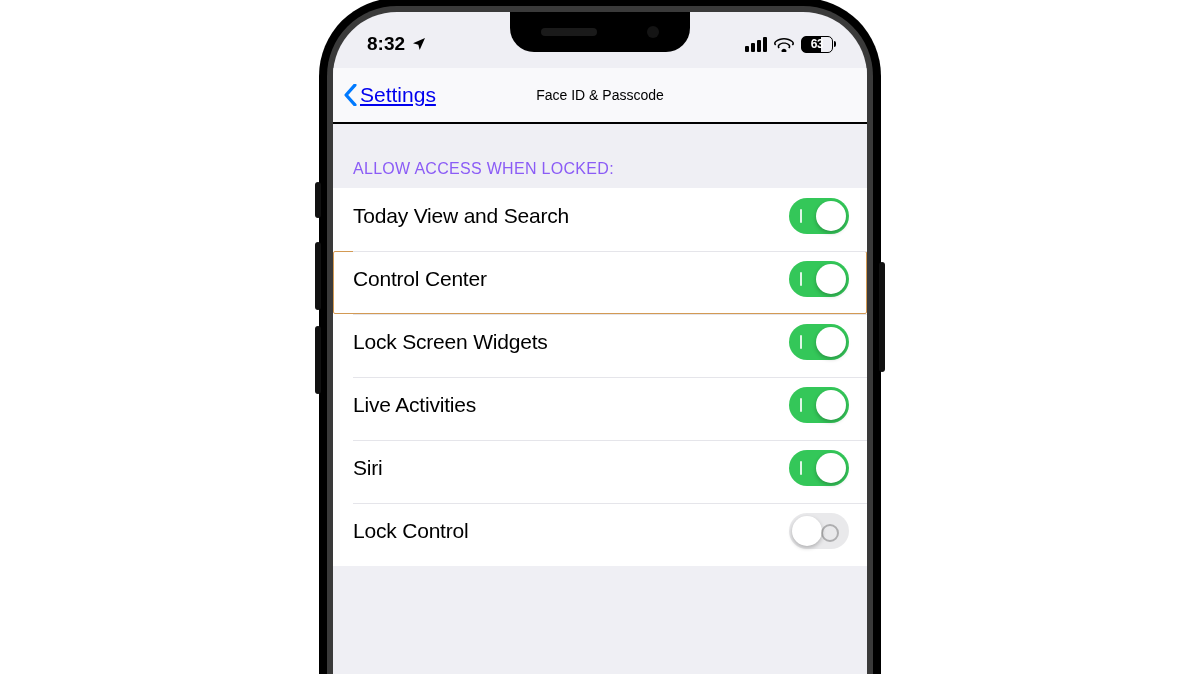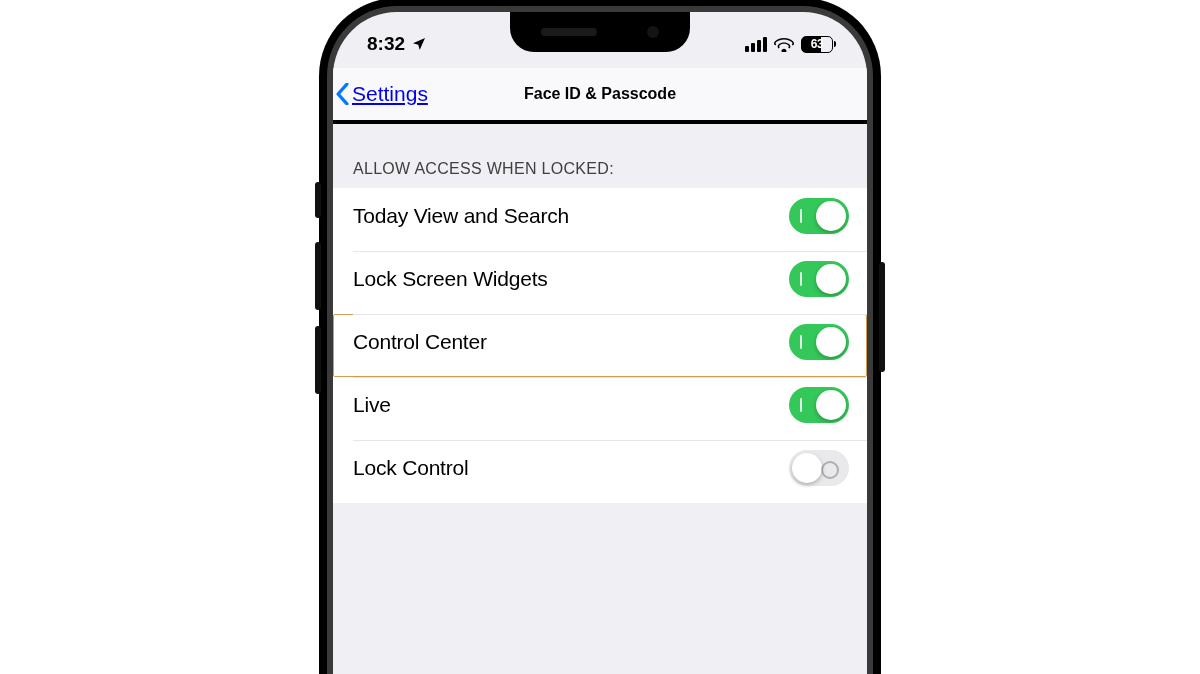--- a/index.html
+++ b/index.html
@@ -49,35 +49,35 @@
     .battery {
       width:32px; height:17px; border:1.5px solid #000; color:#000;
       border-radius:5px; position:relative; font-size:12px; font-weight:700; display:flex; align-items:center; justify-content:center;
       background:linear-gradient(to right,#000 63%,transparent 63%);
     }
     .battery span { position:relative; z-index:1; mix-blend-mode:difference; color:#fff; font-size:12px; letter-spacing:-0.5px;}
     .battery::after { content:''; position:absolute; right:-4px; top:4.5px; width:2.5px; height:6px; background:#000; border-radius:0 2px 2px 0; }
 
     .nav {
       position:absolute; top:56px; left:0; right:0; height:56px;
-      background:#f9f9fb; border-bottom:4px solid #000000;
-      display:flex; align-items:center; padding:0 2px;
+      background:#f9f9fb; border-bottom:2px solid #000000;
+      display:flex; align-items:center; padding:0 10px;
     }
     .back { display:flex; align-items:center; gap:2px; color:#0000ee; font-size:21px; }
     .back-label { text-decoration:underline; }
     .chev { font-size:28px; font-weight:400; color:#007aff; }
     .nav-title {
       position:absolute; left:0; right:0; text-align:center;
-      font-size:16px; font-weight:700; color:#000; pointer-events:none;
+      font-size:14px; font-weight:400; color:#000; pointer-events:none;
     }
 
     .content { position:absolute; top:112px; left:0; right:0; bottom:0; overflow:hidden; }
     .section-header {
       padding:36px 20px 10px 20px;
-      font-size:16px; color:#404040; letter-spacing:0.3px;
+      font-size:16px; color:#8b5cf6; letter-spacing:0.3px;
     }
     .list { background:#fff; }
     .row {
       display:flex; align-items:center; justify-content:space-between;
       padding:7px 18px 15px 20px; position:relative; height:63px;
     }
     .row + .row::before {
       content:''; position:absolute; top:0; left:20px; right:0; height:1px; background:#e5e5ea;
     }
     .row.highlight { outline:1.5px solid #d39a54; outline-offset:-1px; border-radius:2px; z-index:2; background:#fff; }
@@ -162,34 +162,40 @@
 
       <div class="content">
         <div class="section-header">ALLOW ACCESS WHEN LOCKED:</div>
         <div class="list" id="list">
             <div class="row">
               <div class="row-label">Today View and Search</div>
               <div class="switch on">
                 <div class="knob"></div>
               </div>
             </div>
-            <div class="row">
-              <div class="row-label">Lock Screen Widgets</div>
-              <div class="switch on">
-                <div class="knob"></div>
-              </div>
-            </div>
             <div class="row highlight">
               <div class="row-label">Control Center</div>
               <div class="switch on">
                 <div class="knob"></div>
               </div>
             </div>
             <div class="row">
-              <div class="row-label">Live</div>
+              <div class="row-label">Lock Screen Widgets</div>
+              <div class="switch on">
+                <div class="knob"></div>
+              </div>
+            </div>
+            <div class="row">
+              <div class="row-label">Live Activities</div>
+              <div class="switch on">
+                <div class="knob"></div>
+              </div>
+            </div>
+            <div class="row">
+              <div class="row-label">Siri</div>
               <div class="switch on">
                 <div class="knob"></div>
               </div>
             </div>
             <div class="row">
               <div class="row-label">Lock Control</div>
               <div class="switch off">
                 <div class="knob"></div>
               </div>
             </div>

